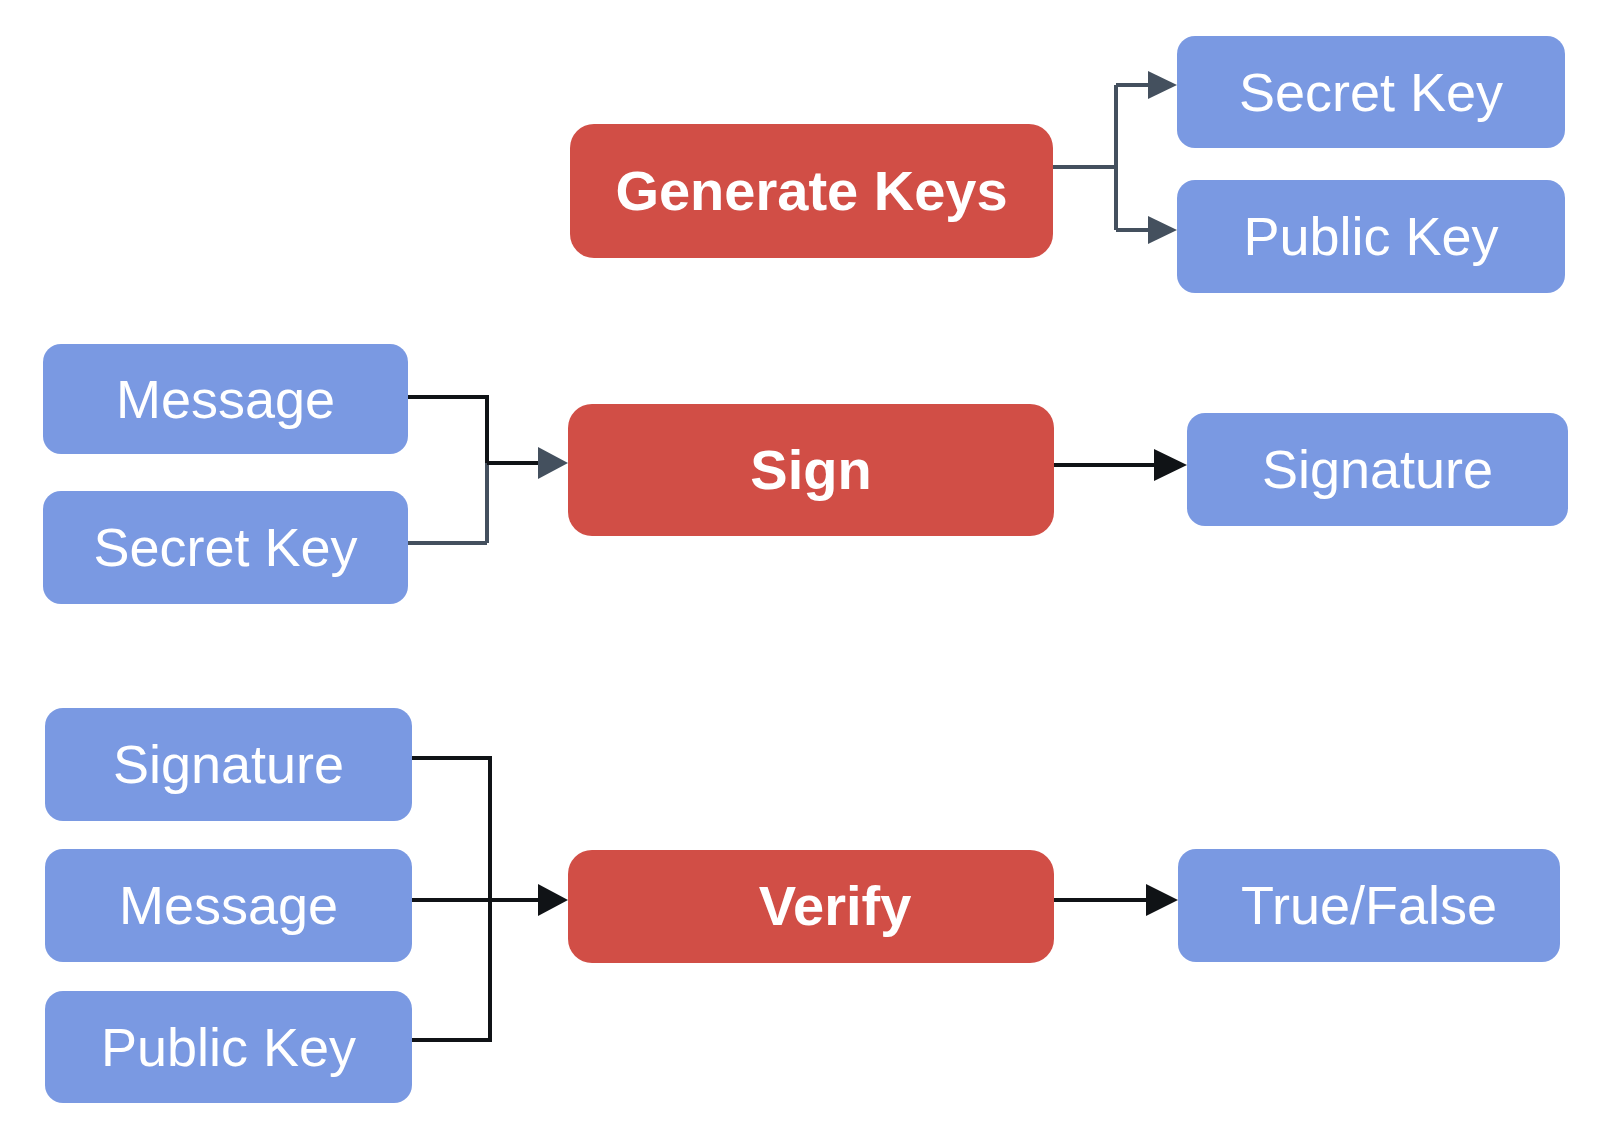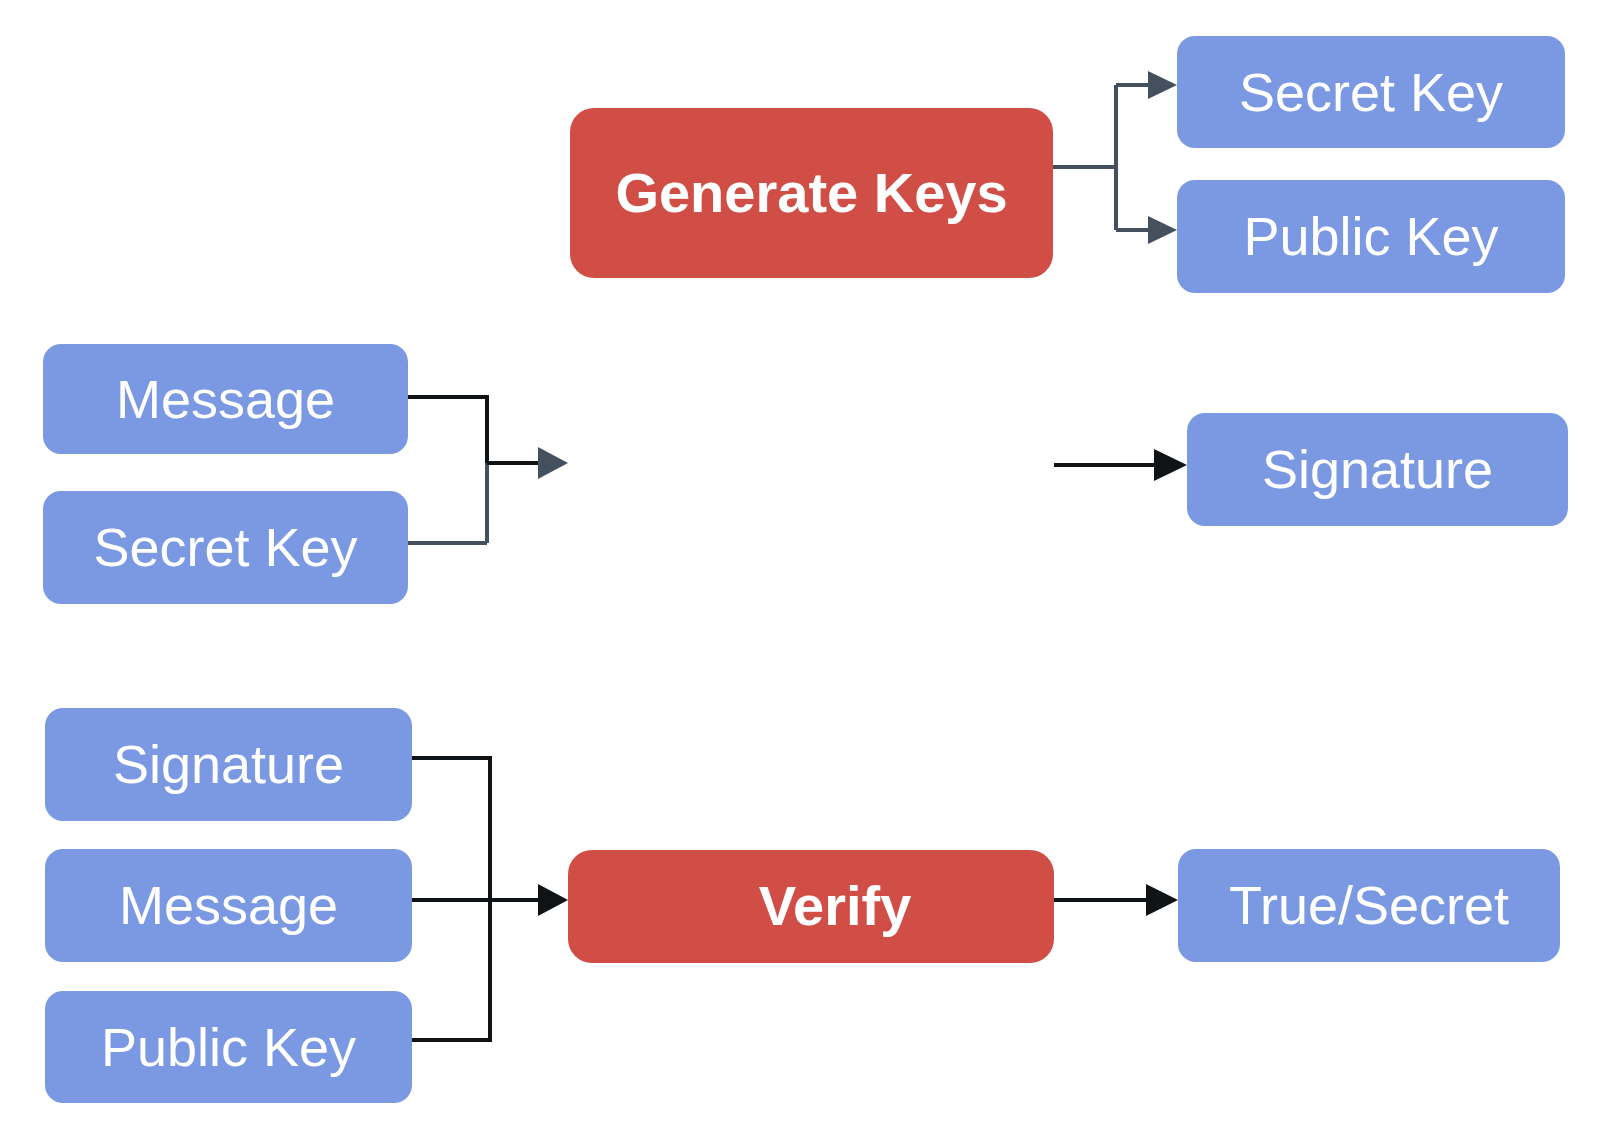--- a/index.html
+++ b/index.html
@@ -48,21 +48,21 @@
     font-weight: 400;
   }
   .node.process {
     background: var(--process-fill, #D14E46);
     border-radius: 24px;
     font-size: 56px;
     font-weight: 700;
   }
 
   
-  .n-generate      { left: 570px;  top: 102px; width: 483px; height: 170px; font-size: 46px; align-items: center; }
+  .n-generate      { left: 570px;  top: 118px; width: 483px; height: 134px; font-size: 46px; align-items: center; }
   .n-secret-out    { left: 1177px; top: 30px;  width: 388px; height: 112px; }
   .n-public-out    { left: 1177px; top: 174px; width: 388px; height: 113px; }
 
   
   .n-message-sign  { left: 43px;   top: 338px; width: 365px; height: 110px; }
   .n-secret-sign   { left: 43px;   top: 485px; width: 365px; height: 113px; }
   .n-sign          { left: 568px;  top: 398px; width: 486px; height: 132px; }
   .n-signature-out { left: 1187px; top: 407px; width: 381px; height: 113px; }
 
   
@@ -123,33 +123,36 @@
   <div class="node data n-public-out">
     <span>Public Key</span>
   </div>
 
   <div class="node data n-message-sign">
     <span>Message</span>
   </div>
   <div class="node data n-secret-sign">
     <span>Secret Key</span>
   </div>
+  <div class="node process n-sign">
+    <span>Sign</span>
+  </div>
   <div class="node data n-signature-out">
     <span>Signature</span>
   </div>
 
   <div class="node data n-signature-ver">
     <span>Signature</span>
   </div>
   <div class="node data n-message-ver">
     <span>Message</span>
   </div>
   <div class="node data n-public-ver">
     <span>Public Key</span>
   </div>
   <div class="node process n-verify">
     <span>Verify</span>
   </div>
   <div class="node data n-truefalse">
-    <span>True/Secret</span>
+    <span>True/False</span>
   </div>
 
 </div>
 
 </body></html>

